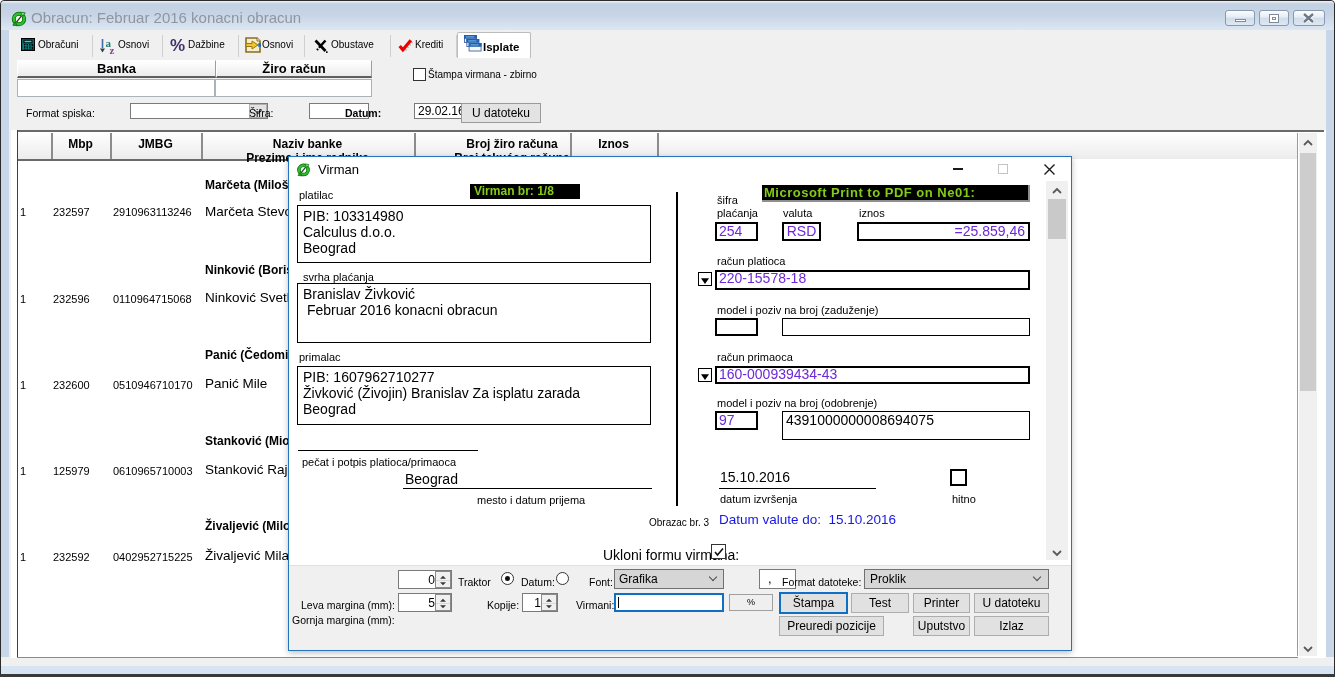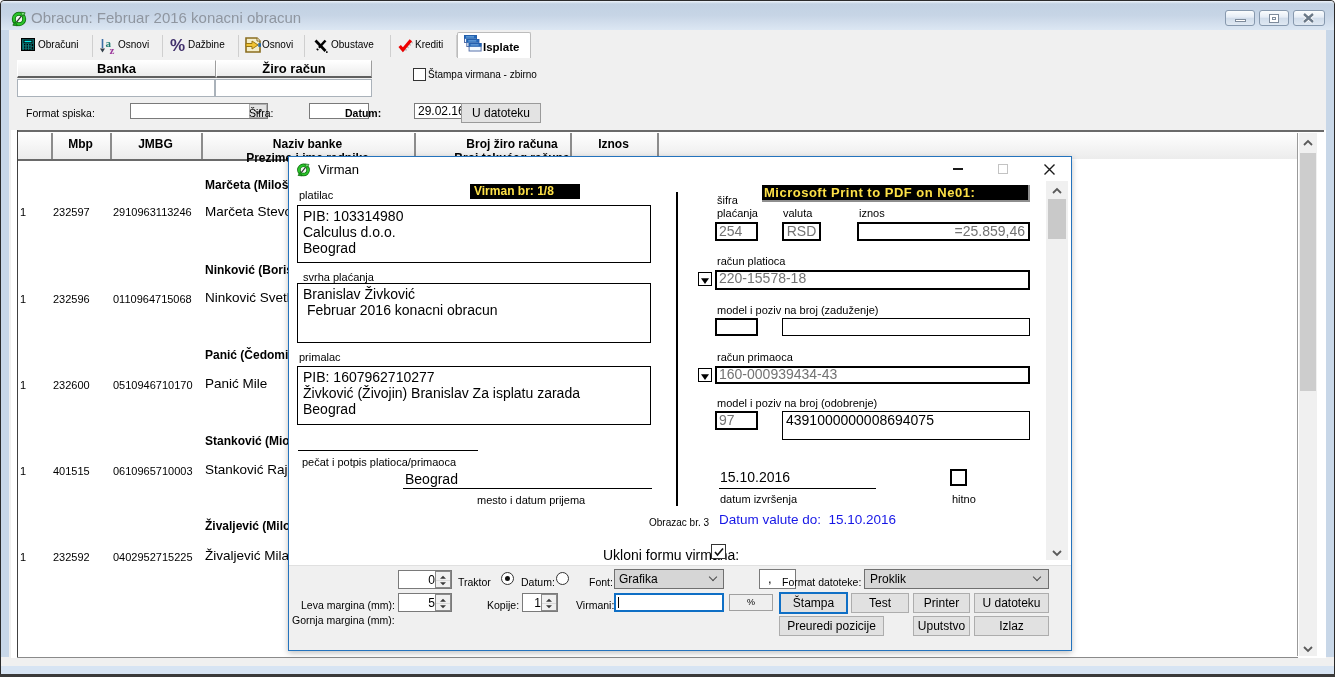--- a/index.html
+++ b/index.html
@@ -27,24 +27,24 @@
   .inp { position:absolute; background:#fff; border:1px solid #aab2ba; }
   .combo { position:absolute; background:#fff; border:1px solid #7a7a7a;margin-left:32px; }
   .btn7 { position:absolute; background:#e3e3e3; border:1px solid #9a9a9a; font-size:13px; text-align:center; color:#000; }
   
   .tline { position:absolute; background:#8c8c8c; }
   .dline { position:absolute; background:#404040; }
   .cell { position:absolute; font-size:11px; color:#000; white-space:nowrap; }
   .gname { position:absolute; font-size:12px; font-weight:bold; color:#000; white-space:nowrap; }
   
   .dlg { position:absolute; left:288px; top:156px; width:784px; height:495px; background:#fff; border:1px solid #2473bd; box-shadow:0 2px 6px rgba(0,0,0,.25); }
-  .blackbar { position:absolute; background:#000; color:#fde047; font-weight:bold; font-size:14px; white-space:nowrap; overflow:hidden; }
+  .blackbar { position:absolute; background:#000; color:#84cc16; font-weight:bold; font-size:14px; white-space:nowrap; overflow:hidden; }
   .dl { position:absolute; font-size:11px; color:#000; white-space:nowrap; }
   .box1 { position:absolute; background:#fff; border:1px solid #000; font-size:14px; color:#000; }
-  .box2 { position:absolute; background:#fff; border:2px solid #000; font-size:14px; color:#737373; }
+  .box2 { position:absolute; background:#fff; border:2px solid #000; font-size:14px; color:#6d28d9; }
   .w10btn { position:absolute; background:#e1e1e1; border:1px solid #adadad; font-size:12px; text-align:center; color:#000; }
   .gcombo { position:absolute; background:#d6d6d6; border:1px solid #707070; font-size:12px; color:#000; }
   .chev { position:absolute; width:8px; height:8px; border-right:1.6px solid #4a4a4a; border-bottom:1.6px solid #4a4a4a; }
   .spin { position:absolute; background:#fff; border:1px solid #7a7a7a; font-size:12px; }
   .spinbtns { position:absolute; right:0; top:0; width:16px; height:100%; background:#f0f0f0; border:1px solid #8a8a8a; }
 </style>
 </head>
 <body>
 <div class="win"></div>
 <div class="titlebar"></div>
@@ -209,21 +209,21 @@
 <div class="cell" style="left:205px; top:290px; font-size:13.5px;">Ninković Svetlana</div>
 
 <div class="gname" style="left:205px; top:348px;">Panić (Čedomir)</div>
 <div class="cell" style="left:20px; top:379px;">1</div>
 <div class="cell" style="left:53px; top:379px;">232600</div>
 <div class="cell" style="left:113px; top:379px;">0510946710170</div>
 <div class="cell" style="left:205px; top:376px; font-size:13.5px;">Panić Mile</div>
 
 <div class="gname" style="left:205px; top:434px;">Stanković (Miodrag)</div>
 <div class="cell" style="left:20px; top:465px;">1</div>
-<div class="cell" style="left:53px; top:465px;">401515</div>
+<div class="cell" style="left:53px; top:465px;">125979</div>
 <div class="cell" style="left:113px; top:465px;">0610965710003</div>
 <div class="cell" style="left:205px; top:462px; font-size:13.5px;">Stanković Rajko</div>
 
 <div class="gname" style="left:205px; top:519px;">Živaljević (Milorad)</div>
 <div class="cell" style="left:20px; top:551px;">1</div>
 <div class="cell" style="left:53px; top:551px;">232592</div>
 <div class="cell" style="left:113px; top:551px;">0402952715225</div>
 <div class="cell" style="left:205px; top:548px; font-size:13.5px;">Živaljević Milan</div>
 
 <div class="abs" style="left:1299px; top:133px; width:18px; height:523px; background:#f0f0f0;"></div>

